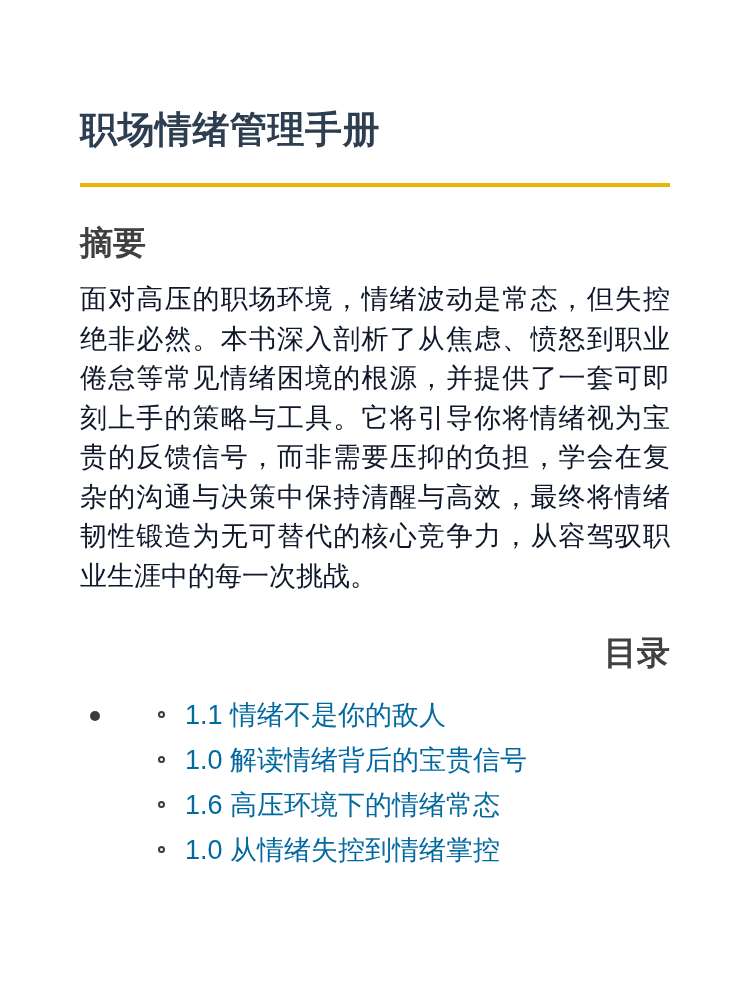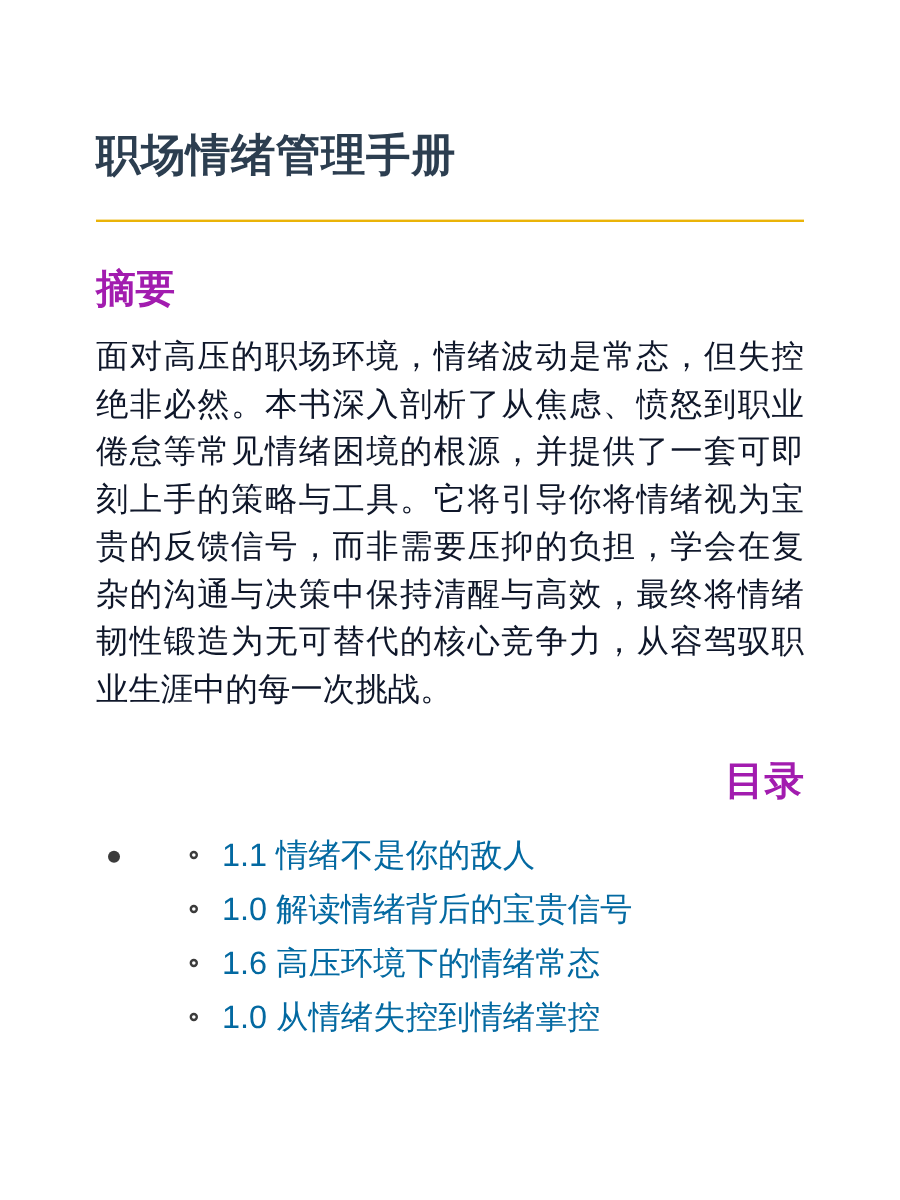--- a/index.html
+++ b/index.html
@@ -16,28 +16,28 @@
     height: 1000px;
     padding: 0 80px;
   }
   .doc-title {
     margin-top: 106px;
     font-size: 37px;
     line-height: 48px;
     font-weight: 700;
     color: #2c3e50;
     padding-bottom: 29px;
-    border-bottom: 2px solid #eab308;
+    border-bottom: 4px solid #eab308;
     letter-spacing: 0.5px;
   }
   h2.section-heading {
     font-size: 33px;
     line-height: 40px;
     font-weight: 700;
-    color: #a21caf;
+    color: #404040;
   }
   .abstract-heading { margin-top: 36px; }
   .abstract-body {
     margin-top: 17px;
     font-size: 27px;
     line-height: 39.5px;
     color: #0f172a;
     text-align: justify;
     word-break: break-all;
   }

